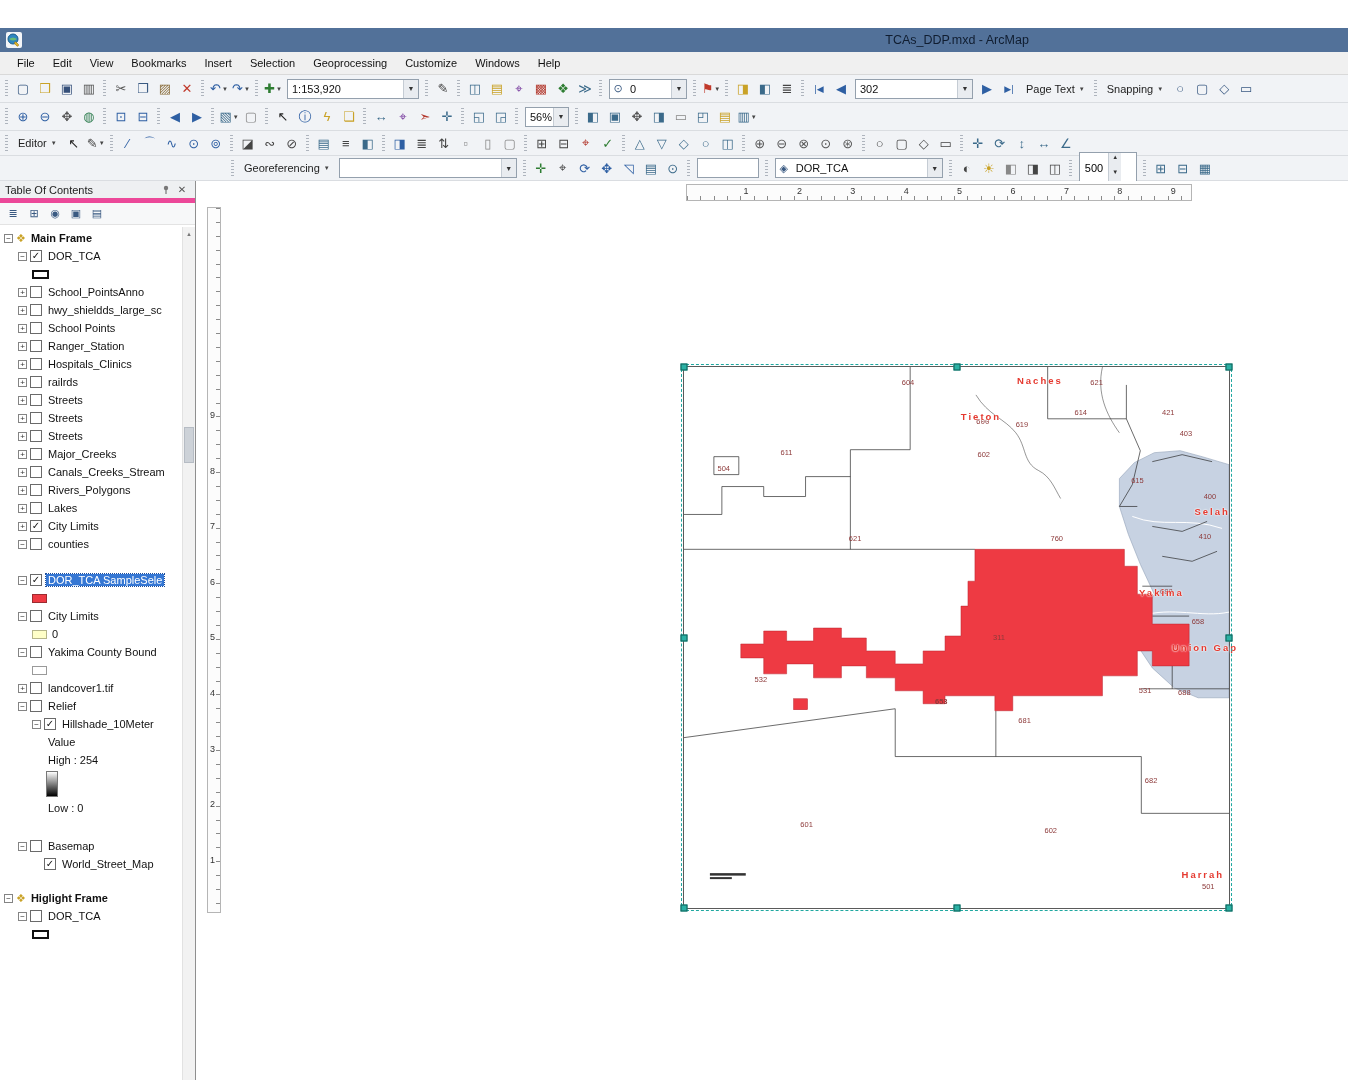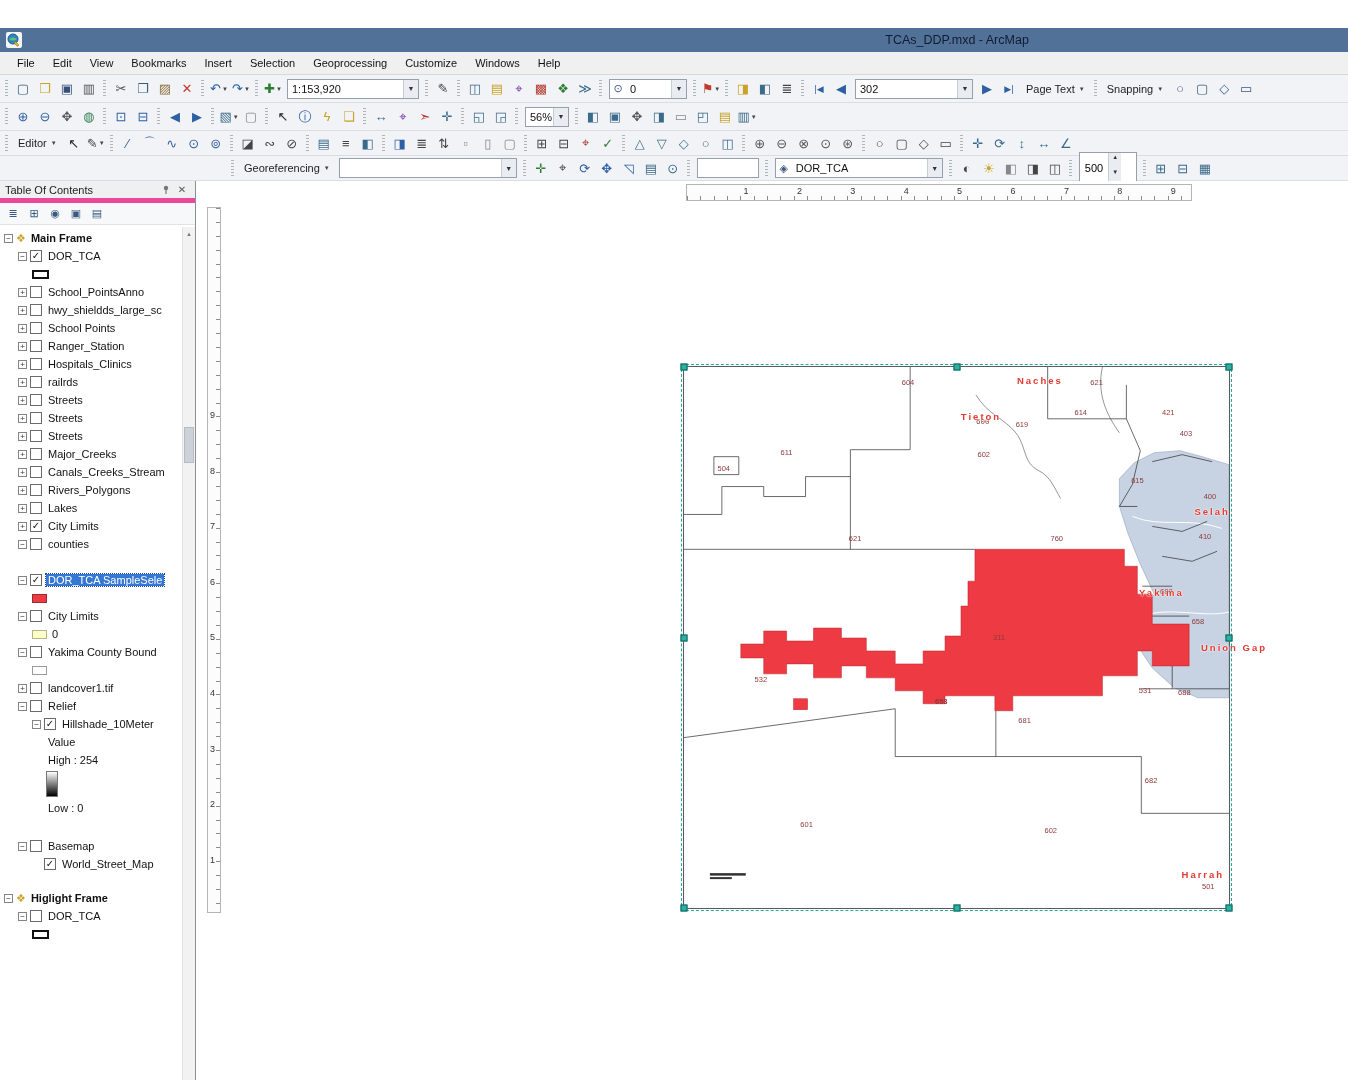--- a/index.html
+++ b/index.html
@@ -866,21 +866,21 @@
           <span class="ml" style="left: 91.8%; top: 60%;">688</span>
           <span class="ml" style="left: 62.5%; top: 65.2%;">681</span>
           <span class="ml" style="left: 85.7%; top: 76.4%;">682</span>
           <span class="ml" style="left: 22.5%; top: 84.5%;">601</span>
           <span class="ml" style="left: 67.3%; top: 85.6%;">602</span>
           <span class="ml" style="left: 96.2%; top: 95.9%;">501</span>
           <span class="ml c" style="left: 65.3%; top: 2.4%;">Naches</span>
           <span class="ml c" style="left: 54.5%; top: 9%;">Tieton</span>
           <span class="ml c" style="left: 96.9%; top: 26.7%;">Selah</span>
           <span class="ml c" style="left: 87.6%; top: 41.6%;">Yakima</span>
-          <span class="ml c" style="left: 95.6%; top: 51.7%; margin-left: 29px;">Union Gap</span>
+          <span class="ml c" style="left: 95.6%; top: 51.7%;">Union Gap</span>
           <span class="ml c" style="left: 95.2%; top: 93.7%;">Harrah</span>
         </div>
       <div class="sel-outline"></div>
     <div class="handle" style="left: 0%; top: 0%;"></div>
         <div class="handle" style="left: 50%; top: 0%;"></div>
         <div class="handle" style="left: 100%; top: 0%;"></div>
         <div class="handle" style="left: 0%; top: 50%;"></div>
         <div class="handle" style="left: 100%; top: 50%;"></div>
         <div class="handle" style="left: 0%; top: 100%;"></div>
         <div class="handle" style="left: 50%; top: 100%;"></div>

